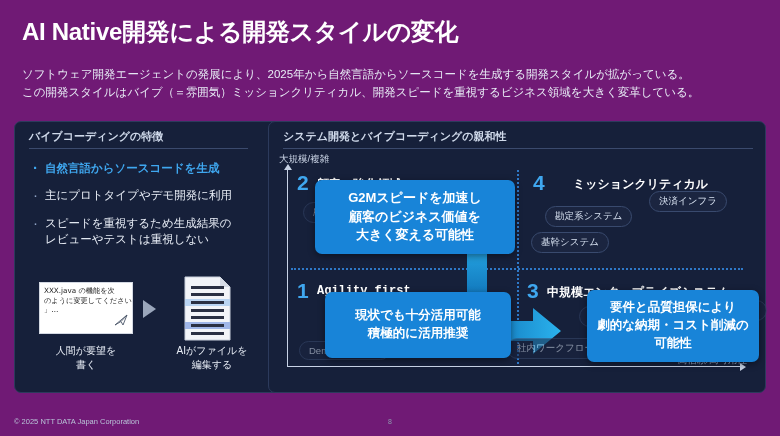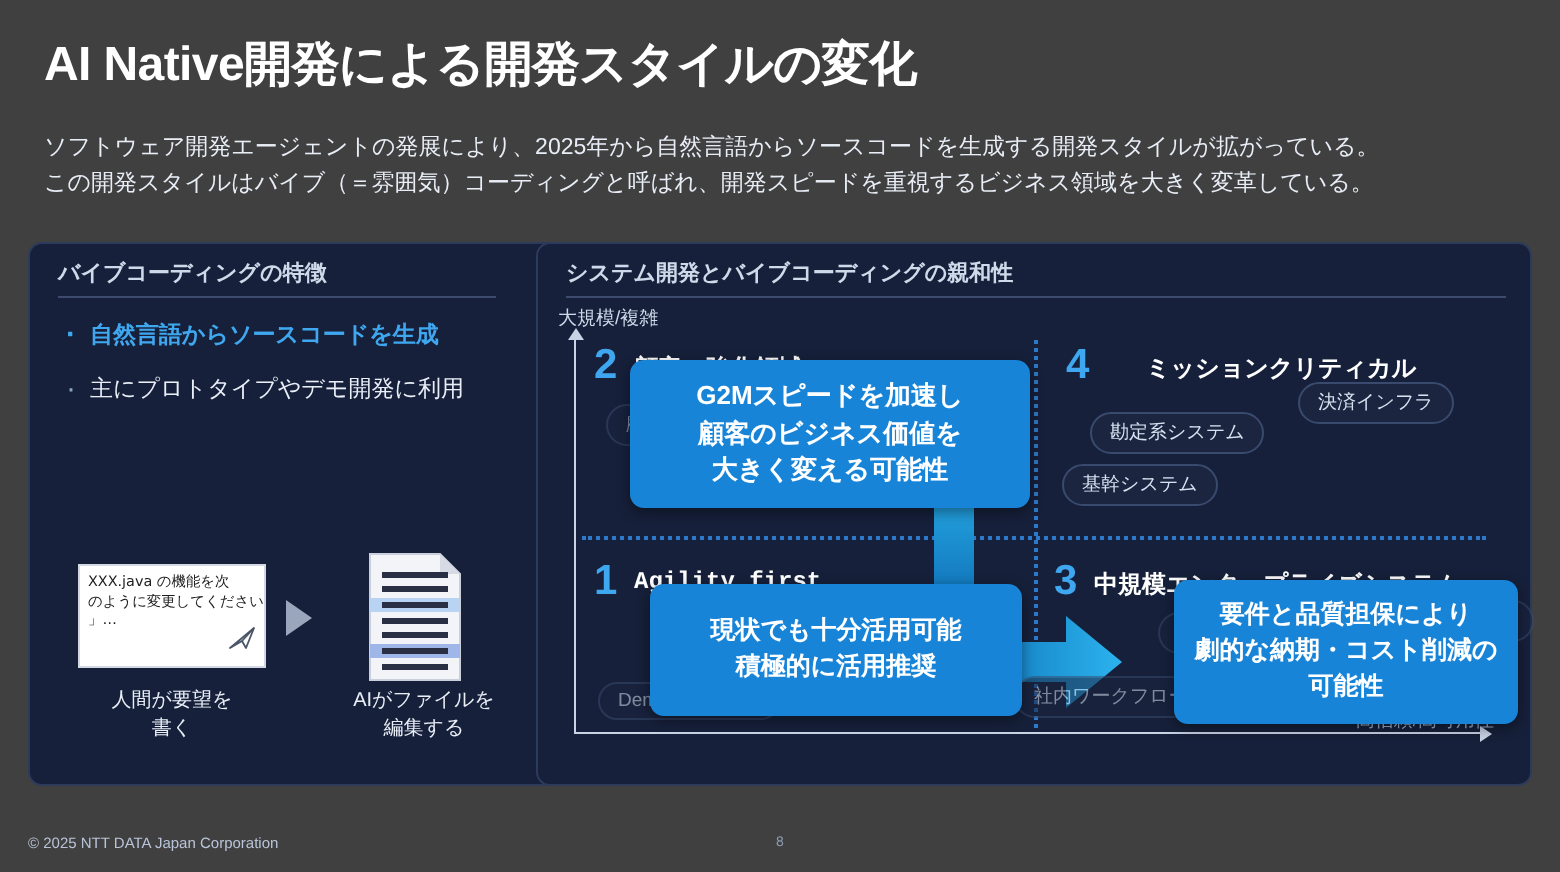--- a/index.html
+++ b/index.html
@@ -6,21 +6,21 @@
   * { box-sizing: border-box; margin: 0; padding: 0; }
   html, body {
     width: 780px; height: 436px;
     background: #0b1020;
     font-family: "Liberation Sans", "DejaVu Sans", sans-serif;
     overflow: hidden;
   }
   #slide {
     position: relative;
     width: 780px; height: 436px;
-    background: #404040;
+    background: #701a75;
     color: #ffffff;
   }
 
   
   #title {
     position: absolute; left: 22px; top: 16px;
     font-size: 24px; font-weight: bold; letter-spacing: -0.3px;
     color: #ffffff; white-space: nowrap;
   }
   #lede {
@@ -192,30 +192,32 @@
   }
 </style>
 </head>
 <body>
 
 <div id="slide">
 
   <div id="title">AI Native開発による開発スタイルの変化</div>
   <div id="lede">
     <div>ソフトウェア開発エージェントの発展により、2025年から自然言語からソースコードを生成する開発スタイルが拡がっている。</div>
-    <div>この開発スタイルはバイブ（＝雰囲気）コーディングと呼ばれ、開発スピードを重視するビジネス領域を大きく変革している。</div>
+    <div>この開発スタイルはバイブ（＝雰囲気）ミッションクリティカル、開発スピードを重視するビジネス領域を大きく変革している。</div>
   </div>
 
   <div id="panel-left" class="panel">
     <div class="panel-title">バイブコーディングの特徴</div>
     <div id="rule-left"></div>
 
     <div id="bullets">
       <div class="bullet accent">自然言語からソースコードを生成</div>
       <div class="bullet">主にプロトタイプやデモ開発に利用</div>
+      <div class="bullet">スピードを重視するため生成結果の
+レビューやテストは重視しない</div>
     </div>
 
     <div id="flow">
       <div id="prompt-box">
         <div id="prompt-text">XXX.java の機能を次
 のように変更してください
 」…</div>
         <span id="send-icon">
           <svg width="14" height="12" viewBox="0 0 14 12">
             <path d="M1 11 L13 1 L9 11 L7 7.5 Z" fill="none" stroke="#4a5568" stroke-width="0.9" stroke-linejoin="round"></path>

